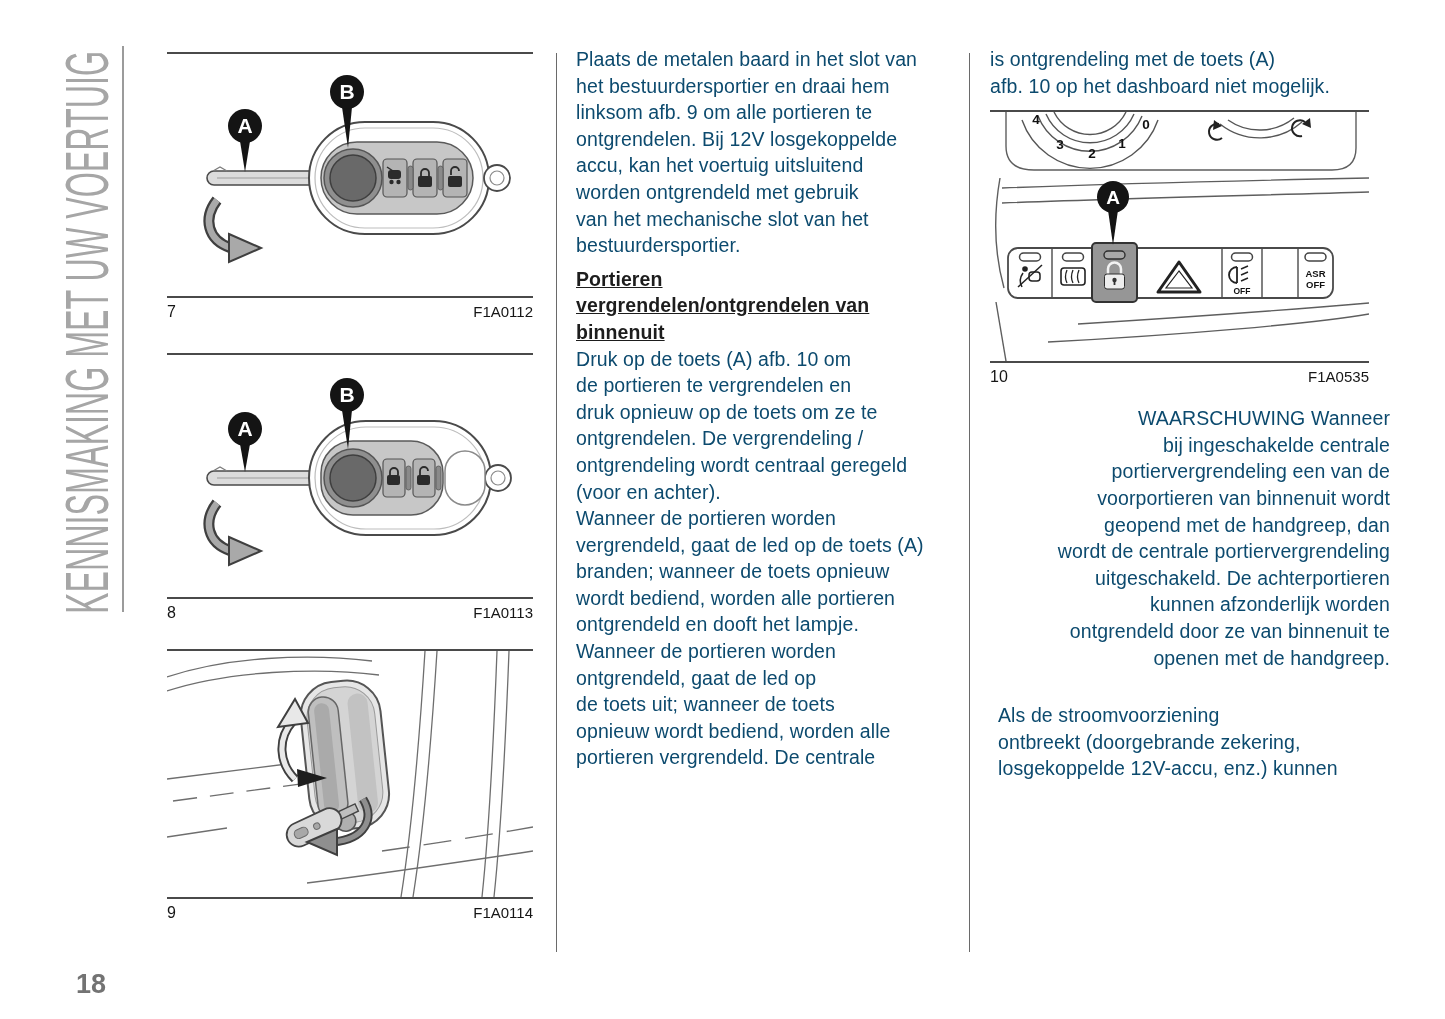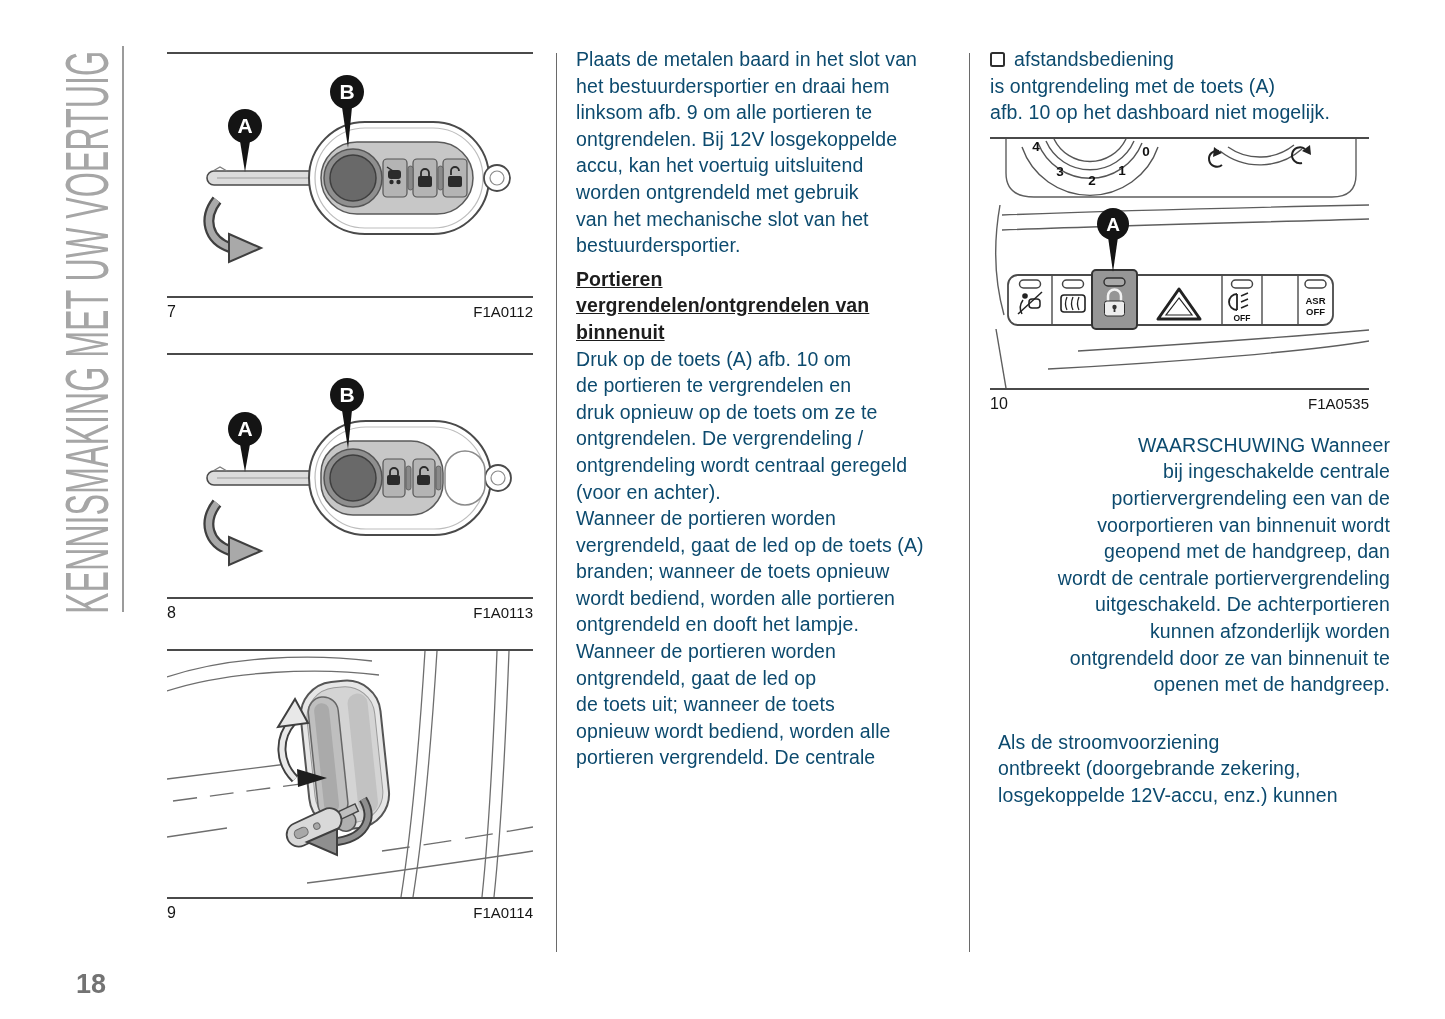--- a/index.html
+++ b/index.html
@@ -258,24 +258,20 @@
 wordt bediend, worden alle portieren
 ontgrendeld en dooft het lampje.
 Wanneer de portieren worden
 ontgrendeld, gaat de led op
 de toets uit; wanneer de toets
 opnieuw wordt bediend, worden alle
 portieren vergrendeld. De centrale</p>
   </div>
 
   <div class="col col-right">
-    <div class="bullet-row">
-      <span class="bullet-square"></span>
-      <span class="body-text">afstandsbediening</span>
-    </div>
     <p class="body-text">is ontgrendeling met de toets (A)
 afb. 10 op het dashboard niet mogelijk.</p>
 
     <div class="figure fig10" style="position:relative;">
       <div class="fig-rule"></div>
       <svg class="fig-canvas" width="379" height="249" viewBox="0 0 379 249">
         <g fill="none" stroke="#5e5e5e" stroke-width="1.4">
           <path d="M16,0 L16,34 Q16,58 44,58 L342,58 Q366,58 366,36 L366,0"></path>
           <path d="M12,76 C140,71 280,68 379,66"></path>
           <path d="M12,91 C140,86 280,83 379,80"></path>

